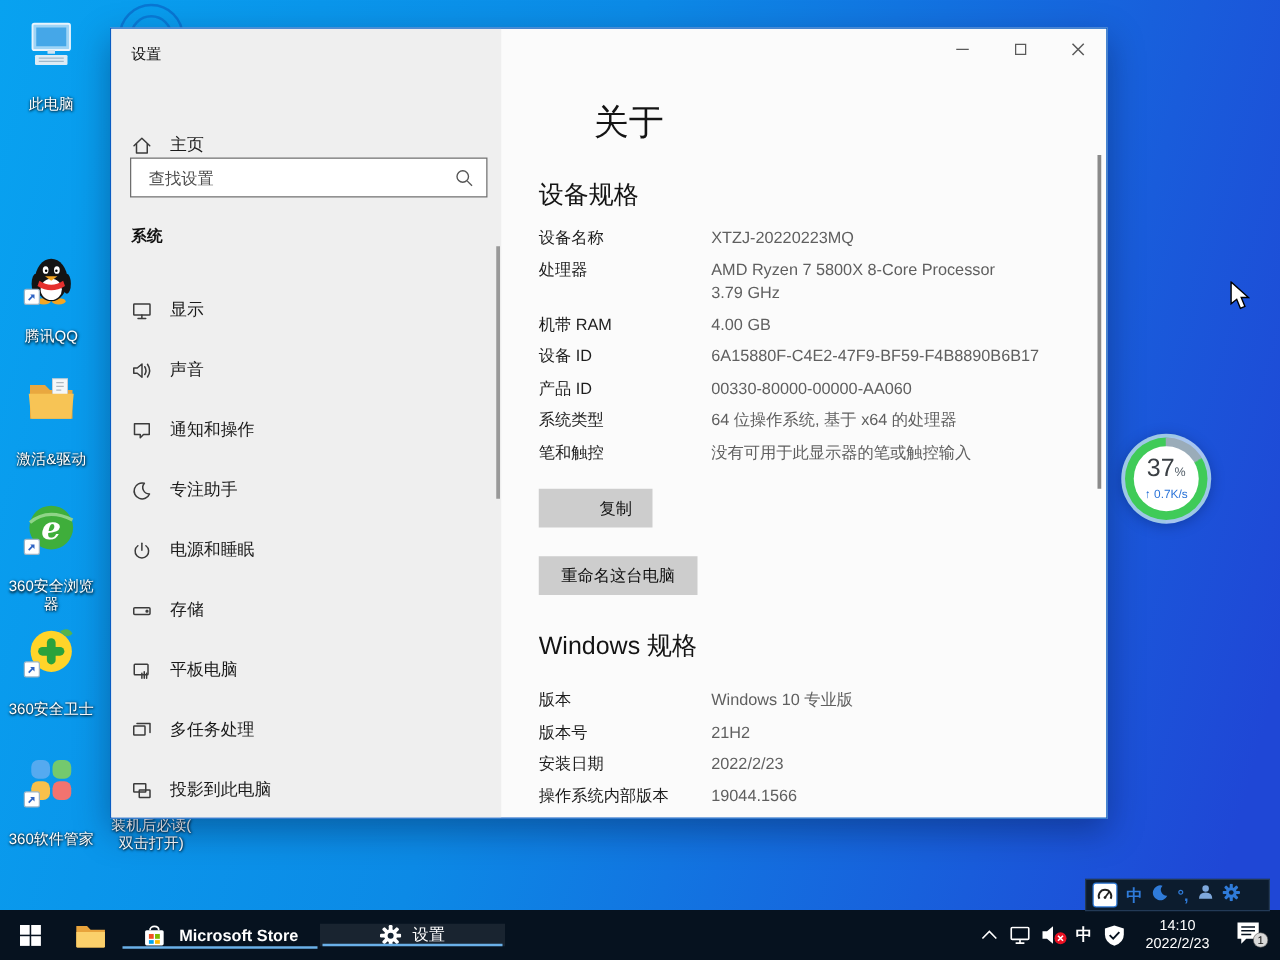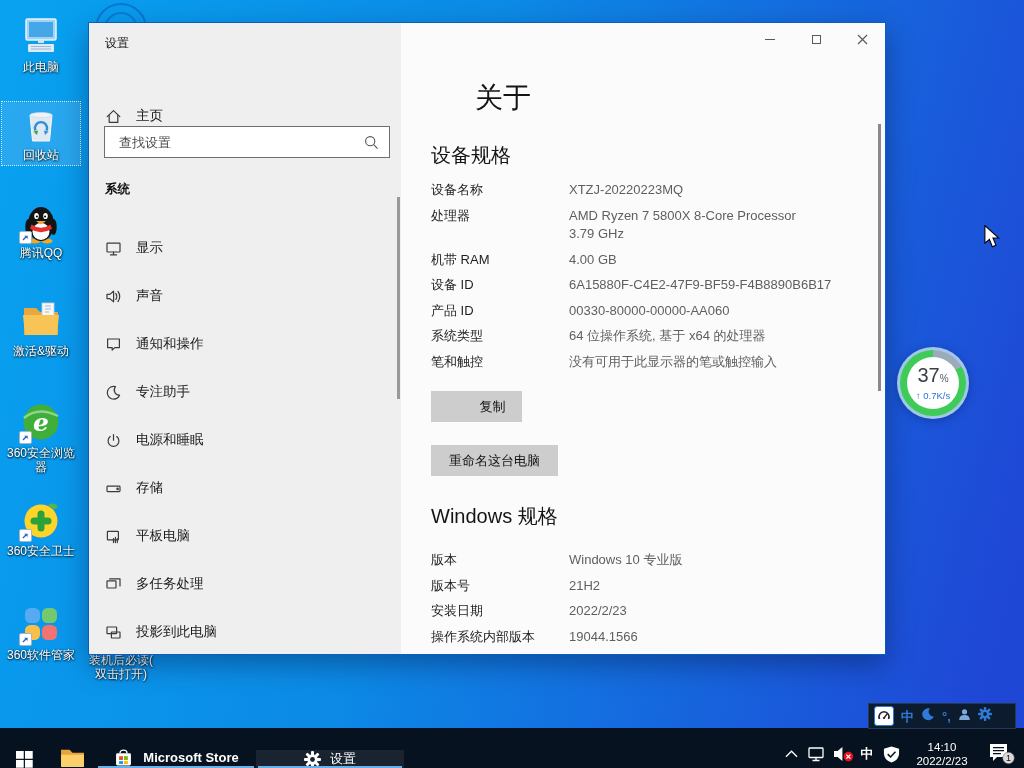--- a/index.html
+++ b/index.html
@@ -13,21 +13,21 @@
   .deco-outer { position:absolute; left:95px; top:3px; width:52px; height:52px;
     border-radius:50%; border:2.5px solid rgba(9,88,190,.55); z-index:1; }
   .deco-inner { position:absolute; left:104px; top:12px; width:34px; height:34px;
     border-radius:50%; border:2.5px solid rgba(9,88,190,.5); z-index:1; }
 
   
   .dt-cell { position:absolute; left:2px; width:78px; text-align:center; z-index:2; cursor:default; }
   .p0{top:14px}.p1{top:102px}.p2{top:200px}.p3{top:298px}.p4{top:400px}.p5{top:498px}.p6{top:602px}
   .dt-cell.selected { outline:1px dotted #e4f1fb; background:rgba(125,190,240,.28); padding-bottom:3px; }
   .dt-icon { width:44px; height:44px; margin:0 auto; position:relative; }
-  .dt-label { margin-top:2px; font-size:12px; line-height:14px; color:#fff;
+  .dt-label { margin-top:18px; font-size:12px; line-height:14px; color:#fff;
     text-shadow:0 1px 2px rgba(0,0,0,.9),1px 0 2px rgba(0,0,0,.55); }
   .narrow .dt-label { width:72px; margin-left:3px; }
   .badge-shortcut { position:absolute; left:0; bottom:0; width:13px; height:13px;
     background:#fff; border-radius:2px; border:1px solid #9fb6c8;
     display:flex; align-items:center; justify-content:center; }
   .readme { position:absolute; left:84px; top:653px; width:74px; z-index:4;
     text-align:center; font-size:12px; line-height:14px; color:#fff;
     text-shadow:0 1px 2px rgba(0,0,0,.9),1px 0 2px rgba(0,0,0,.55); }
 
   
@@ -78,21 +78,21 @@
     background:conic-gradient(#9aacb9 0deg 60deg,#3fcb58 60deg 360deg);
     box-shadow:0 2px 10px rgba(0,25,80,.35); }
   .ball-core { position:absolute; left:7px; top:7px; width:52px; height:52px; background:#fff;
     border-radius:50%; display:flex; flex-direction:column; align-items:center; justify-content:center; }
   .ball-pct { font-size:20px; line-height:20px; color:#3a3f44; font-weight:400; }
   .ball-pct .unit { font-size:10px; color:#55606a; }
   .ball-speed { font-size:9.5px; color:#2a73d8; margin-top:1px; white-space:nowrap; }
 
   
   .taskbar { position:absolute; left:0; top:728px; width:1024px; height:40px; background:#06121f;
-    z-index:30; display:flex; align-items:flex-end; }
+    z-index:30; display:flex; align-items:center; }
   .tb-btn { position:relative; display:flex; align-items:center; justify-content:center; gap:9px;
     color:#fff; font-size:13px; }
   .tb-start,.tb-explorer { width:48px; }
   .tb-store { width:160px; font-weight:600; }
   .tb-settings { width:148px; background:rgba(255,255,255,.08); }
   .tb-underline { position:absolute; left:2px; right:2px; bottom:0; height:2px; background:#6ab0e8; }
   .tb-spacer { flex:1; }
   .tray { display:flex; align-items:center; color:#fff; }
   .tray-ico { width:26px; display:flex; align-items:center; justify-content:center; height:100%; }
   .tray-ime { width:22px; font-size:13px; font-weight:bold; text-align:center; }
@@ -123,32 +123,20 @@
         <rect x="7" y="5" width="30" height="21" rx="1.5" fill="#9fd4f6" stroke="#e8f4fd" stroke-width="1.5"></rect>
         <rect x="10" y="8" width="24" height="15" fill="#45a7e8"></rect>
         <rect x="19" y="26" width="6" height="3" fill="#cfe4f2"></rect>
         <rect x="9" y="30" width="26" height="8" rx="1" fill="#dcebf5"></rect>
         <path d="M12 32.5 h20 M12 35 h20" stroke="#9db9cc" stroke-width="1"></path>
       </svg>
     </div>
     <div class="dt-label">此电脑</div>
   </div>
 
-  <div class="dt-cell p1 selected">
-    <div class="dt-icon">
-      <svg viewBox="0 0 44 44" width="44" height="44">
-        <path d="M11 13 L33 13 L30.5 39 L13.5 39 Z" fill="#dfe9f2" stroke="#f4f8fc" stroke-width="1"></path>
-        <ellipse cx="22" cy="13" rx="11" ry="2.6" fill="#eef4f9" stroke="#cdd9e4" stroke-width="0.6"></ellipse>
-        <path d="M16.5 28.5 a6 6 0 1 1 11 0" stroke="#2f8fd6" fill="none" stroke-width="2.4"></path>
-        <path d="M14.5 29.5 l4.5 -1 l-1 4.5 Z" fill="#36a73b"></path>
-        <path d="M29.5 29.5 l-4.5 -1 l1 4.5 Z" fill="#2f8fd6"></path>
-      </svg>
-    </div>
-    <div class="dt-label">回收站</div>
-  </div>
 
   <div class="dt-cell p2">
     <div class="dt-icon">
       <svg viewBox="0 0 44 44" width="44" height="44">
         <ellipse cx="9.5" cy="27" rx="3.2" ry="8" fill="#141414"></ellipse>
         <ellipse cx="34.5" cy="27" rx="3.2" ry="8" fill="#141414"></ellipse>
         <ellipse cx="16" cy="41" rx="5.5" ry="2.5" fill="#f5a623"></ellipse>
         <ellipse cx="28" cy="41" rx="5.5" ry="2.5" fill="#f5a623"></ellipse>
         <ellipse cx="22" cy="24" rx="13" ry="17" fill="#141414"></ellipse>
         <ellipse cx="22" cy="31.5" rx="8.5" ry="8.5" fill="#fff"></ellipse>

